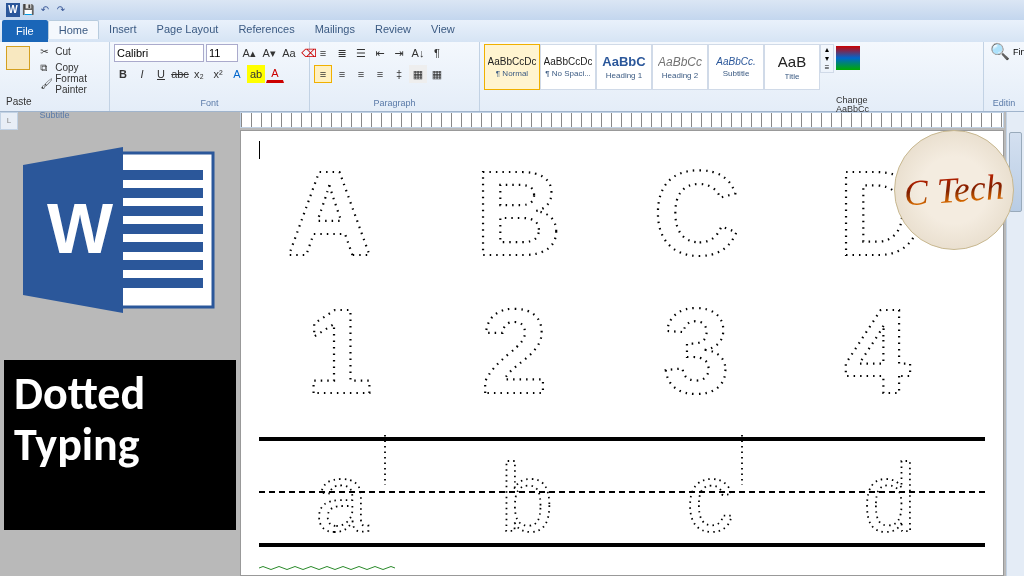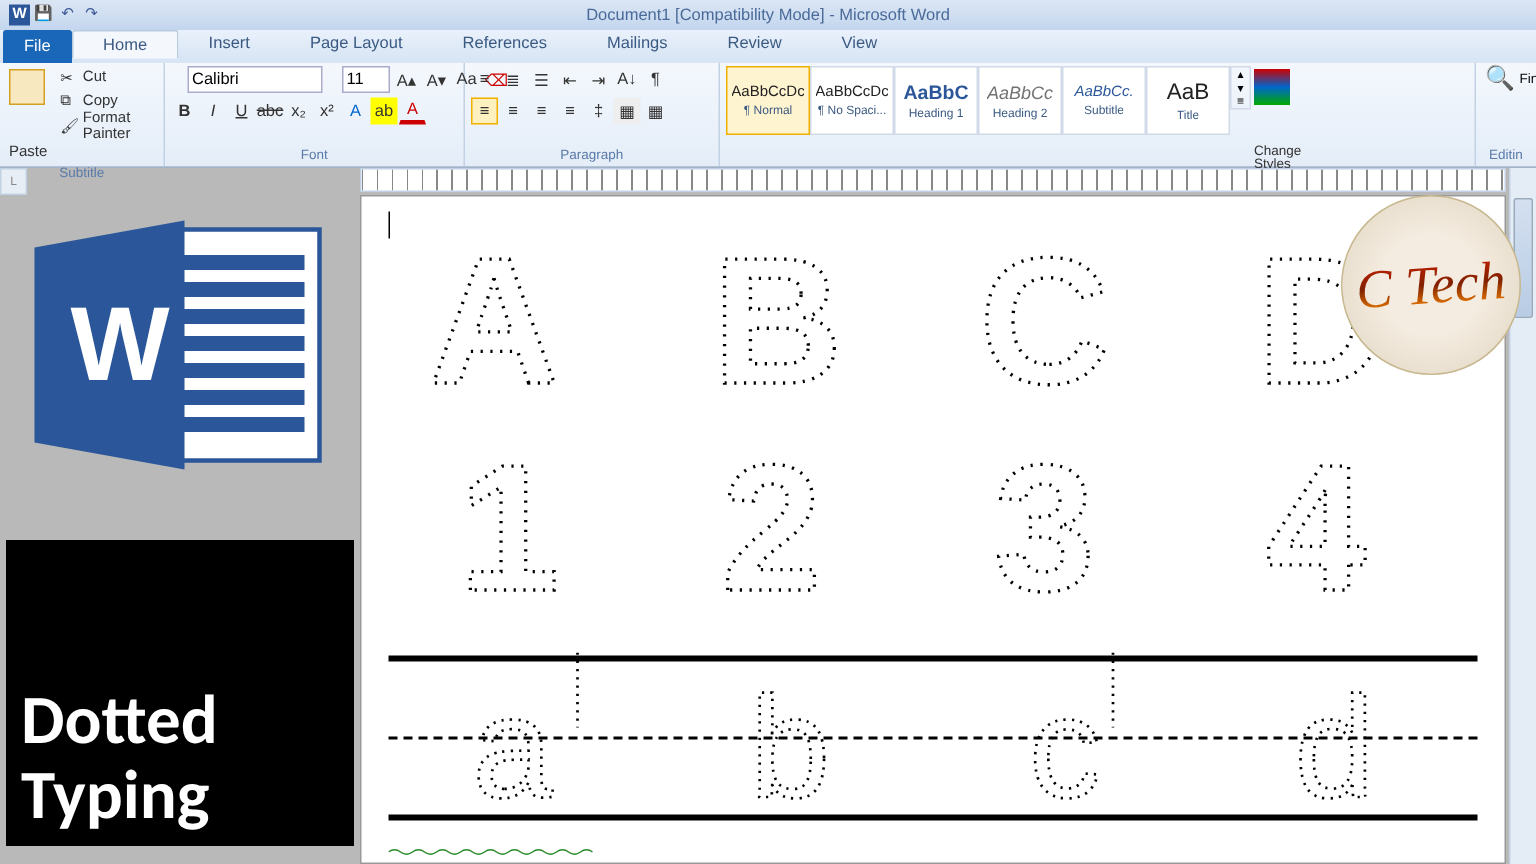--- a/index.html
+++ b/index.html
@@ -7,37 +7,37 @@
 
 
 .titlebar { height: 20px; background: linear-gradient(#dbe6f4,#c3d6ee); display:flex; align-items:center; font-size:11px; color:#444; position:relative; }
 .qat { display:flex; gap:2px; padding-left:6px; align-items:center; }
 .qat-icon { width:14px; height:14px; display:inline-block; font-size:10px; color:#3b5998; text-align:center; line-height:14px; }
 .title-text { position:absolute; left:50%; transform:translateX(-50%); font-size:11px; color:#4a6a99; }
 
 
 .tabs { height:22px; background:linear-gradient(#e9f1fb,#d6e4f4); display:flex; align-items:flex-start; font-size:11px; }
 .file-tab { background:#1a66b8; color:#fff; padding:3px 14px; height:22px; display:flex; align-items:center; margin-left:2px; border-radius:2px 2px 0 0; }
-.tab { padding:3px 20px; color:#3b5a82; cursor:pointer; }
+.tab { padding:3px 10px; color:#3b5a82; cursor:pointer; }
 .tab.active { background:#f4f8fd; border:1px solid #b8ccde; border-bottom:none; border-radius:2px 2px 0 0; }
 
 
 .ribbon { height:70px; background:linear-gradient(#f4f8fd,#e4edf8); border-bottom:1px solid #a0b4cc; display:flex; }
 .group { border-right:1px solid #c2d2e4; padding:2px 4px; display:flex; flex-direction:column; justify-content:space-between; position:relative; }
 .group-label { font-size:9px; color:#5a7aa8; text-align:center; padding:1px 0; }
 .group-body { flex:1; display:flex; align-items:flex-start; gap:2px; }
 
 .big-btn { display:flex; flex-direction:column; align-items:flex-start; width:40px; padding:2px; font-size:10px; color:#333; cursor:pointer;gap:24px; }
 .big-btn .ic { width:24px; height:24px; background:#f8e8c0; border:1px solid #d4a020; margin-bottom:2px; }
 .small-col { display:flex; flex-direction:column; gap:1px; font-size:10px; color:#333; }
 .small-row { display:flex; align-items:center; gap:3px; padding:0 2px; cursor:pointer; height:15px; }
 .mini-ic { width:12px; height:12px; display:inline-block; }
 
 .font-row { display:flex; gap:2px; align-items:center; }
-.font-combo { height:18px; border:1px solid #aac; background:#fff; font-size:11px; padding:0 2px;margin-left:11px; }
+.font-combo { height:18px; border:1px solid #aac; background:#fff; font-size:11px; padding:0 2px; }
 .btn-row { display:flex; gap:1px; }
 .rb { width:18px; height:18px; border:1px solid transparent; display:flex; align-items:center; justify-content:center; font-size:11px; color:#333; cursor:pointer; }
 
 .style-box { width:56px; height:46px; border:1px solid #d0dae8; background:#fff; display:flex; flex-direction:column; align-items:center; justify-content:center; font-size:9px; color:#555; cursor:pointer; padding:1px; }
 .style-box.sel { border-color:#f0b000; background:#fff4d0; }
 .style-preview { font-size:10px; color:#222; margin-bottom:2px; white-space:nowrap; overflow:hidden; }
 .style-name { font-size:8px; color:#3b5a82; white-space:nowrap; overflow:hidden; }
 
 
 .ruler-corner { position:absolute; left:0; top:112px; width:18px; height:18px; background:#e8eef6; border:1px solid #c2d2e4; font-size:8px; color:#888; text-align:center; line-height:16px; }
@@ -63,41 +63,40 @@
 svg.lc text { font-family:Arial,Helvetica,sans-serif; font-size:96px; fill:none; stroke:#000; stroke-width:1.8; stroke-dasharray:1.5 4; }
 svg.lc line { stroke:#000; stroke-width:1.8; stroke-dasharray:1.5 4; }
 
 .squiggle { position:absolute; left:18px; bottom:4px; width:140px; height:6px; }
 .squiggle path { stroke:#2a8a2a; stroke-width:1; fill:none; }
 
 
 .word-logo { position:absolute; left:8px; top:130px; width:220px; height:200px; display:flex; align-items:center; justify-content:center; }
 .logo-svg { width:210px; height:190px; }
 
-.caption-box { position:absolute; left:4px; top:360px; width:232px; height:204px; background:#000; color:#fff; display:flex; flex-direction:column; justify-content:flex-end; padding:8px 10px; }
+.caption-box { position:absolute; left:4px; top:360px; width:232px; height:170px; background:#000; color:#fff; display:flex; flex-direction:column; justify-content:flex-start; padding:8px 10px; }
 .caption-box span { font-family:Calibri,Arial,sans-serif; font-weight:600; font-size:46px; line-height:1.1; }
 
 
 .watermark { position:absolute; right:10px; top:130px; width:120px; height:120px; border-radius:60px; background:radial-gradient(#f4ece0 40%,#e0d4c0); border:1px solid #c8b890; display:flex; align-items:center; justify-content:center; }
 .watermark-text { font-family:"Brush Script MT",cursive; font-size:36px; font-style:italic; background:linear-gradient(#c02000,#802000,#f08000); -webkit-background-clip:text; color:transparent; text-align:center; line-height:0.9; transform:rotate(-4deg); }
 
 .vscroll { position:absolute; right:0; top:112px; bottom:0; width:18px; background:#e4ecf6; border-left:1px solid #c2d2e4; }
 .vscroll .thumb { position:absolute; left:2px; right:2px; top:20px; height:80px; background:linear-gradient(#d4e0f0,#b8cce4); border:1px solid #9ab; border-radius:2px; }
 </style>
 </head>
 <body>
 
 <div class="titlebar">
   <div class="qat">
     <span class="qat-icon" style="background:#2b579a;color:#fff;font-weight:bold;">W</span>
     <span class="qat-icon">💾</span>
     <span class="qat-icon">↶</span>
     <span class="qat-icon">↷</span>
   </div>
-  <div class="title-text">Document1 [Compatibility Mode] - Microsoft Word</div>
 </div>
 
 <div class="tabs">
   <div class="file-tab">File</div>
   <div class="tab active">Home</div>
   <div class="tab">Insert</div>
   <div class="tab">Page Layout</div>
   <div class="tab">References</div>
   <div class="tab">Mailings</div>
   <div class="tab">Review</div>
@@ -213,21 +212,21 @@
           <div class="style-preview" style="font-size:15px">AaB</div>
           <div class="style-name">Title</div>
         </div>
       <div style="width:14px;display:flex;flex-direction:column;border:1px solid #d0dae8;">
         <span style="flex:1;text-align:center;font-size:8px">▴</span>
           <span style="flex:1;text-align:center;font-size:8px">▾</span>
           <span style="flex:1;text-align:center;font-size:8px">≡</span>
       </div>
       <div class="big-btn" style="width:48px">
         <span class="ic" style="background:linear-gradient(#c00,#06c,#0a0);border:none"></span>
-        <span style="font-size:9px;line-height:1">Change Styles</span>
+        <span style="font-size:9px;line-height:1">Change AaBbCc</span>
       </div>
     </div>
   </div>
 
   <div class="group" style="width:40px;border-right:none">
     <div class="group-body" style="flex-direction:column">
       <div class="small-row">
           <span>🔍</span>
           <span style="font-size:9px">Find</span>
         </div>

